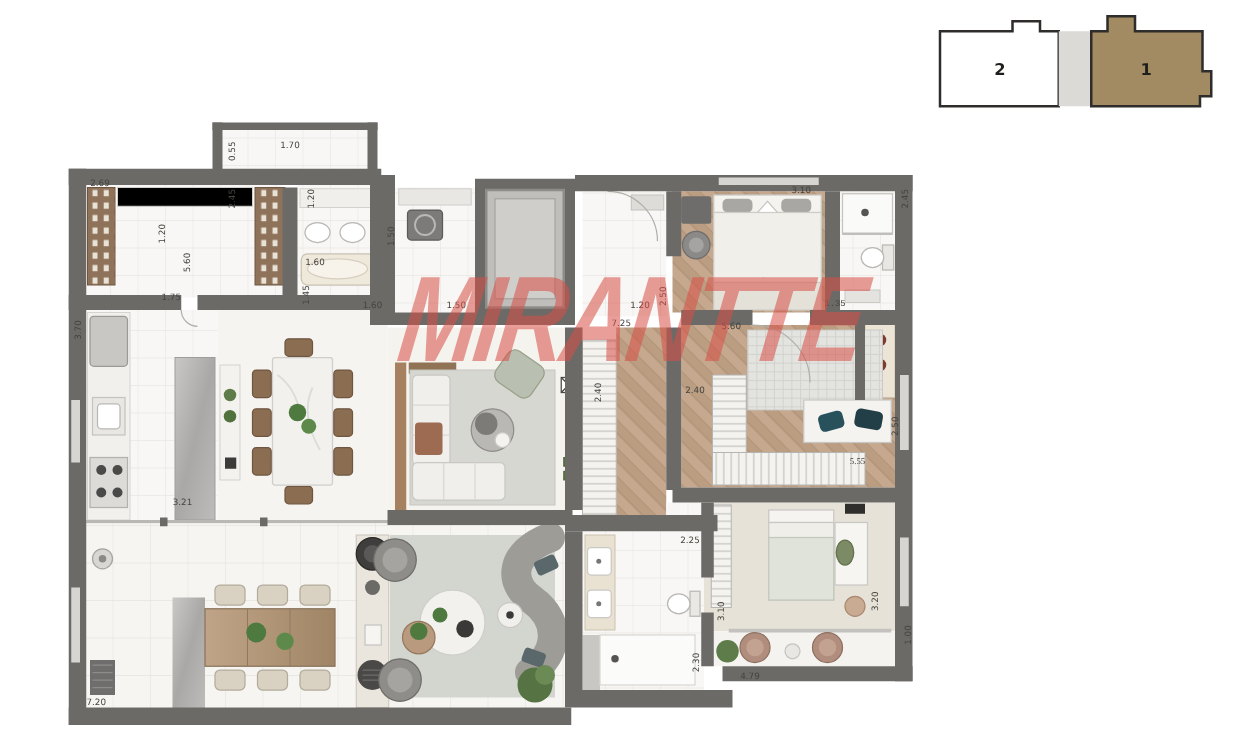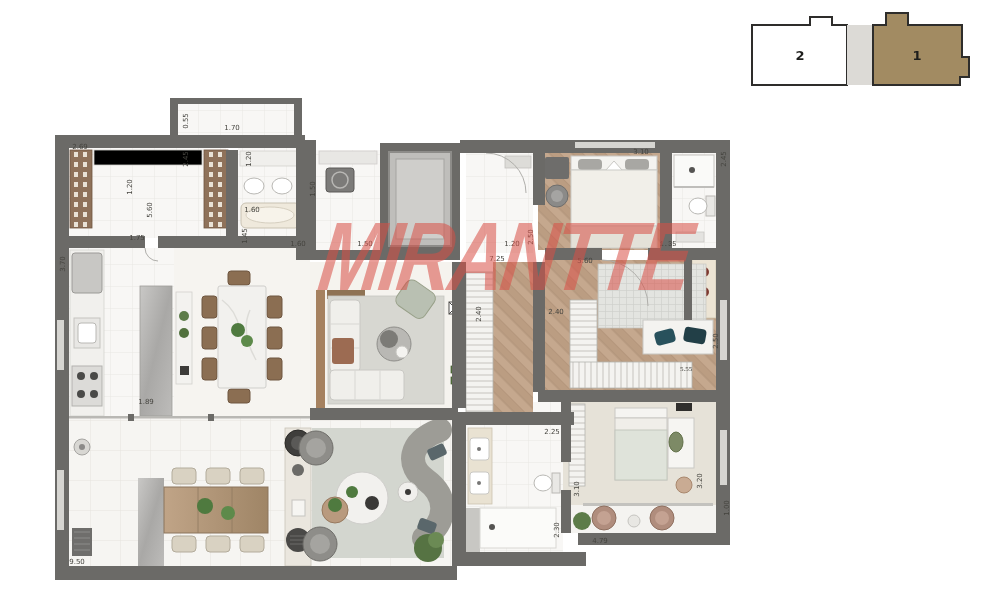--- a/index.html
+++ b/index.html
@@ -336,21 +336,21 @@
     <polygon points="752,25 810,25 810,17 832,17 832,25 847,25 847,85 752,85" fill="#ffffff" stroke="#2e2d2b" stroke-width="2"></polygon>
     <rect x="847" y="25" width="26" height="60" fill="#dcdad6"></rect>
     <polygon points="873,25 886,25 886,13 908,13 908,25 962,25 962,57 969,57 969,77 960,77 960,85 873,85" fill="#a28b62" stroke="#2e2d2b" stroke-width="2"></polygon>
     <text x="800" y="60" font-size="13" font-weight="bold" fill="#1e1e1c" text-anchor="middle">2</text>
     <text x="917" y="60" font-size="13" font-weight="bold" fill="#1e1e1c" text-anchor="middle">1</text>
   </g>
 </svg>
 
 <div id="dim-layer">
       <span class="dim" style="left: 80px; top: 147px; transform: translate(-50%, -50%) rotate(0deg);">2.69</span>
-      <span class="dim" style="left: 232px; top: 128px; transform: translate(-50%, -50%) rotate(0deg); text-align: center;">1.70</span>
+      <span class="dim" style="left: 232px; top: 116px; transform: translate(-50%, -50%) rotate(0deg); text-align: center;">1.70</span>
       <span class="dim" style="left: 186px; top: 121px; transform: translate(-50%, -50%) rotate(-90deg);">0.55</span>
       <span class="dim" style="left: 130px; top: 187px; transform: translate(-50%, -50%) rotate(-90deg);">1.20</span>
       <span class="dim" style="left: 150px; top: 210px; transform: translate(-50%, -50%) rotate(-90deg);">5.60</span>
       <span class="dim" style="left: 186px; top: 159px; transform: translate(-50%, -50%) rotate(-90deg);">2.45</span>
       <span class="dim" style="left: 249px; top: 159px; transform: translate(-50%, -50%) rotate(-90deg);">1.20</span>
       <span class="dim" style="left: 137px; top: 238px; transform: translate(-50%, -50%) rotate(0deg);">1.75</span>
       <span class="dim" style="left: 252px; top: 210px; transform: translate(-50%, -50%) rotate(0deg);">1.60</span>
       <span class="dim" style="left: 245px; top: 236px; transform: translate(-50%, -50%) rotate(-90deg);">1.45</span>
       <span class="dim" style="left: 298px; top: 244px; transform: translate(-50%, -50%) rotate(0deg);">1.60</span>
       <span class="dim" style="left: 365px; top: 244px; transform: translate(-50%, -50%) rotate(0deg);">1.50</span>
@@ -365,20 +365,20 @@
       <span class="dim" style="left: 479px; top: 314px; transform: translate(-50%, -50%) rotate(-90deg);">2.40</span>
       <span class="dim" style="left: 556px; top: 312px; transform: translate(-50%, -50%) rotate(0deg);">2.40</span>
       <span class="dim" style="left: 686px; top: 369px; transform: translate(-50%, -50%) rotate(0deg); font-family: Liberation Serif, serif;">5.55</span>
       <span class="dim" style="left: 716px; top: 341px; transform: translate(-50%, -50%) rotate(-90deg);">2.50</span>
       <span class="dim" style="left: 552px; top: 432px; transform: translate(-50%, -50%) rotate(0deg);">2.25</span>
       <span class="dim" style="left: 577px; top: 489px; transform: translate(-50%, -50%) rotate(-90deg);">3.10</span>
       <span class="dim" style="left: 557px; top: 530px; transform: translate(-50%, -50%) rotate(-90deg);">2.30</span>
       <span class="dim" style="left: 700px; top: 481px; transform: translate(-50%, -50%) rotate(-90deg);">3.20</span>
       <span class="dim" style="left: 727px; top: 508px; transform: translate(-50%, -50%) rotate(-90deg);">1.00</span>
       <span class="dim" style="left: 600px; top: 541px; transform: translate(-50%, -50%) rotate(0deg);">4.79</span>
-      <span class="dim" style="left: 77px; top: 562px; transform: translate(-50%, -50%) rotate(0deg);">9.50</span>
-      <span class="dim" style="left: 146px; top: 402px; transform: translate(-50%, -50%) rotate(0deg);">1.89</span>
+      <span class="dim" style="left: 77px; top: 562px; transform: translate(-50%, -50%) rotate(0deg);">7.20</span>
+      <span class="dim" style="left: 146px; top: 402px; transform: translate(-50%, -50%) rotate(0deg);">3.21</span>
       <span class="dim" style="left: 63px; top: 264px; transform: translate(-50%, -50%) rotate(-90deg);">3.70</span>
     </div>
 
 <div class="watermark" style="color: rgb(217, 79, 70);">MIRANTTE</div>
 
 </div>
 
 </body></html>

